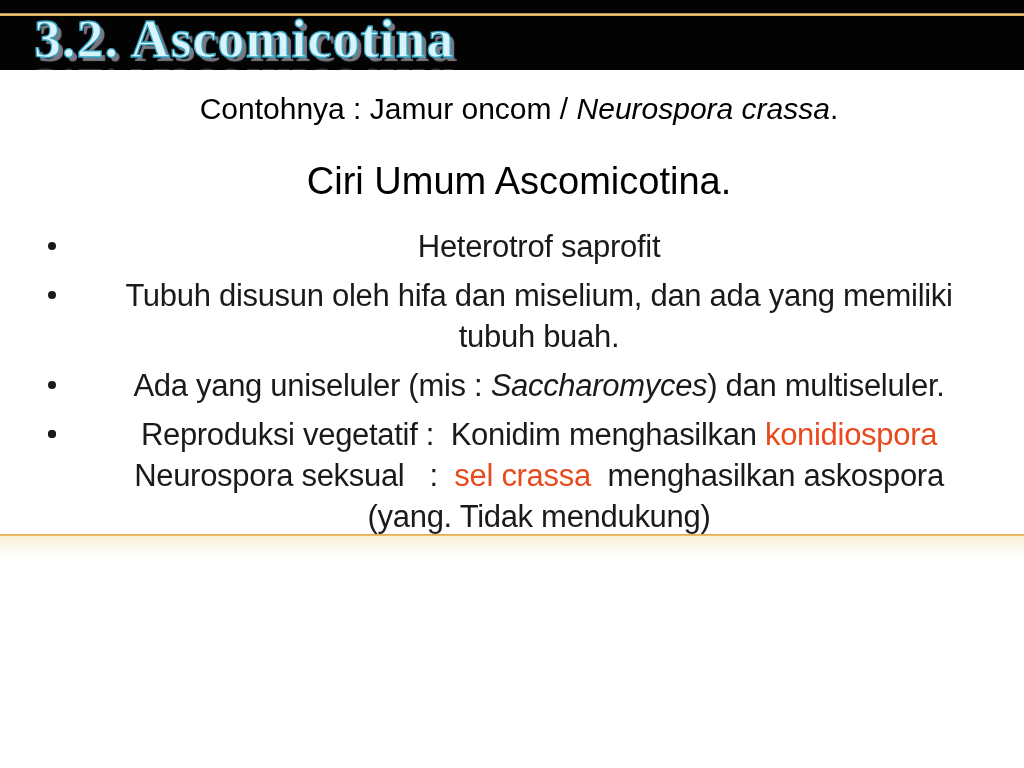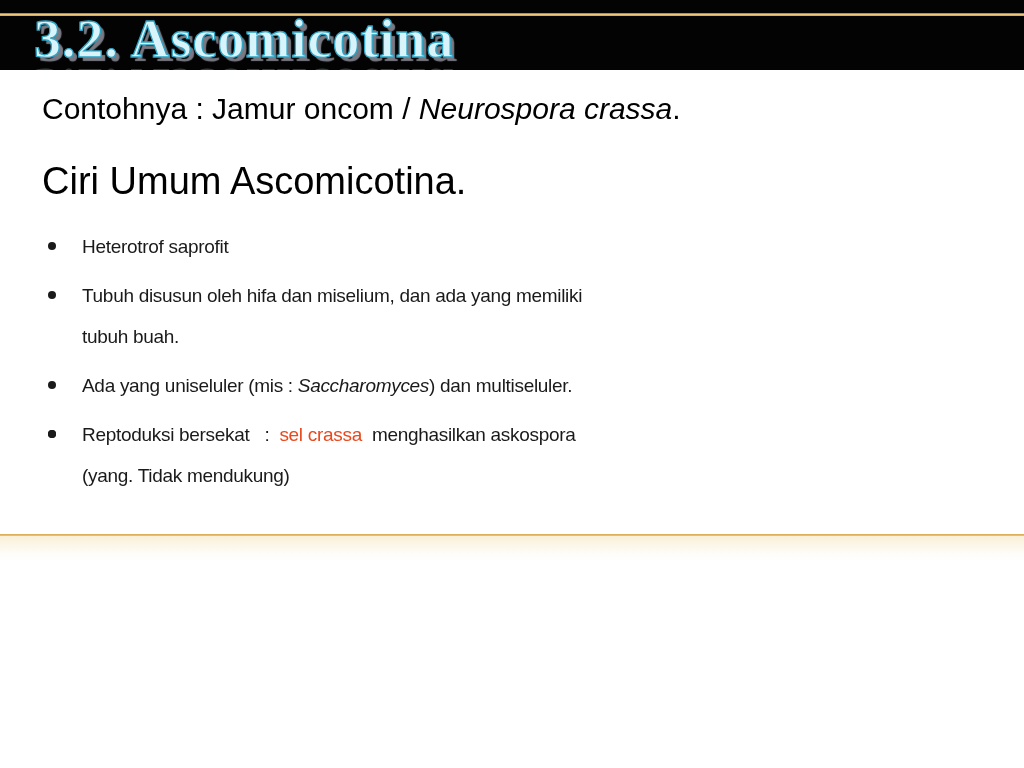--- a/index.html
+++ b/index.html
@@ -54,39 +54,40 @@
     opacity: 0.3;
     filter: blur(0.6px);
     white-space: nowrap;
   }
 
   
   .content {
     position: absolute;
     left: 42px; top: 84px; right: 28px;
     color: #000000;
+    text-align: center;
   }
   .intro {
     margin: 6px 0 0 0;
     font-size: 30px;
     line-height: 38px;
     white-space: pre-wrap;
   }
   .intro .species { font-style: italic; }
   .subheading {
     margin: 34px 0 0 0;
     font-size: 38px;
     line-height: 38px;
   }
   ul.bullets {
     list-style: none;
     margin: 26px 0 8px 0;
     padding: 0;
     color: #1a1a1a;
-    font-size: 19px;
+    font-size: 31px;
     letter-spacing: -0.3px;
   }
   ul.bullets li {
     position: relative;
     padding-left: 40px;
     line-height: 41px;
     margin: 0 0 8px 0;
   }
   .dot {
     position: absolute;
@@ -152,21 +153,22 @@
         <span class="dot"></span>
         <span class="seg">Ada yang uniseluler (mis : </span><span class="seg italic">Saccharomyces</span><span class="seg">) dan multiseluler.</span>
       </li>
 
       <li>
         <span class="dot"></span>
       </li>
 
       <li>
         <span class="dot"></span>
-        <span class="bline"><span class="seg">Reptoduksi bersekat   :  </span><span class="seg orange">sel crassa</span><span class="seg">  menghasilkan askospora</span></span>
+        <span class="bline"><span class="seg">Reproduksi vegetatif :  Konidim menghasilkan </span><span class="seg orange">konidiospora</span></span>
+        <span class="bline"><span class="seg">Neurospora seksual   :  </span><span class="seg orange">sel crassa</span><span class="seg">  menghasilkan askospora</span></span>
         <span class="bline seg">(yang. Tidak mendukung)</span>
       </li>
 
     </ul>
   </div>
 
   <div class="footer">
     <div class="gold-line-bottom"></div>
     <div class="footer-glow"></div>
   </div>

